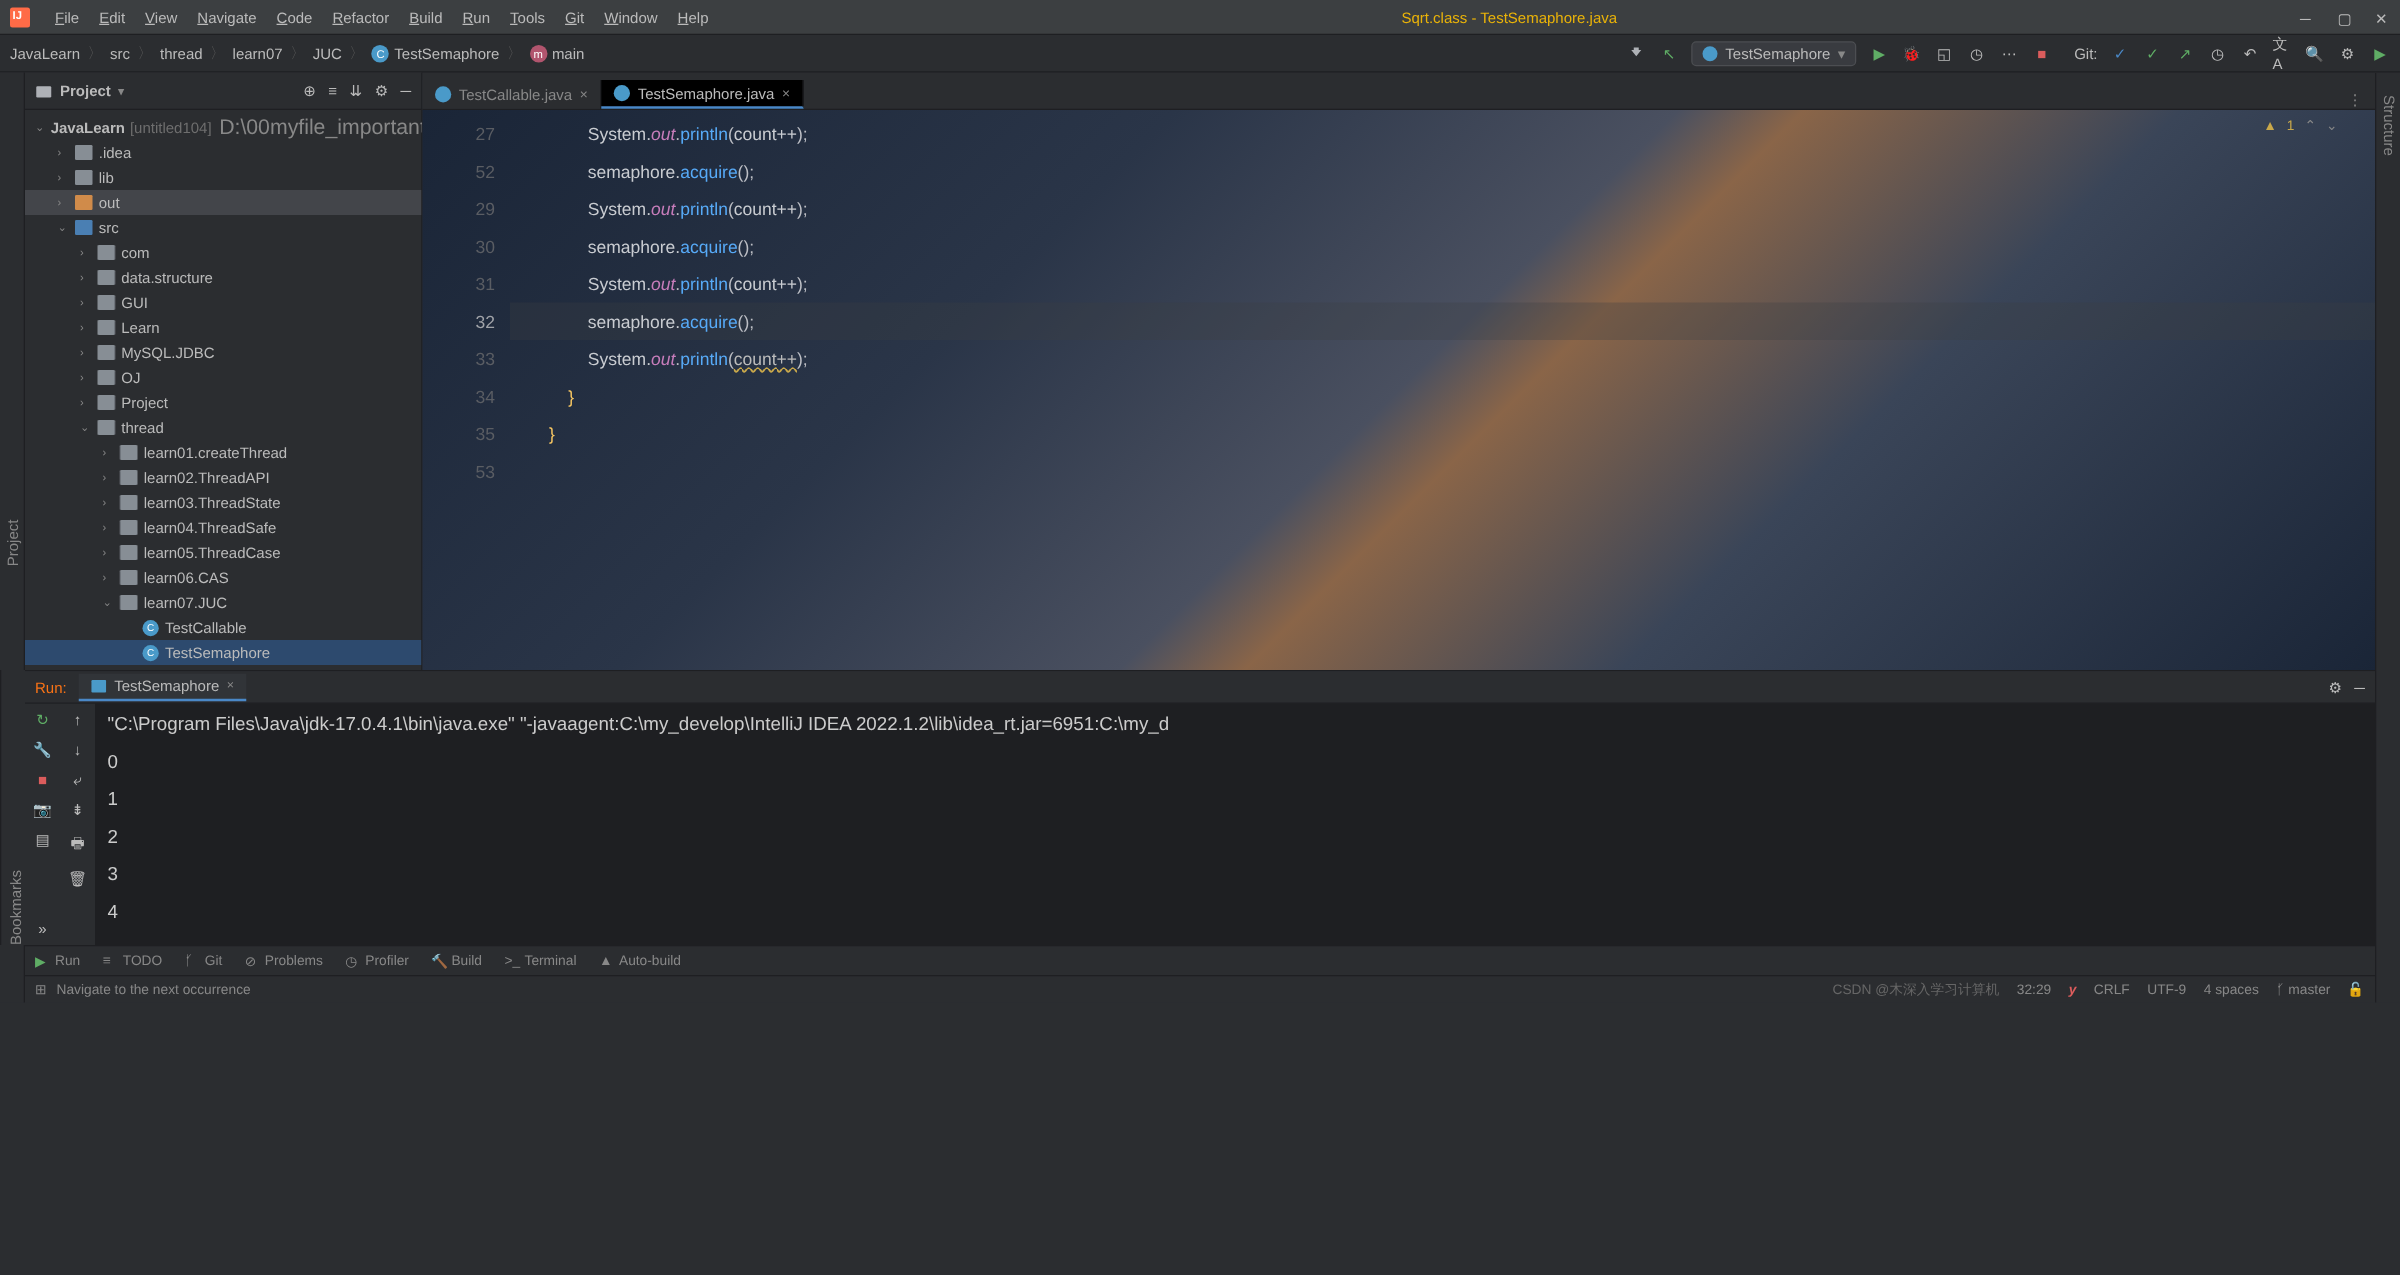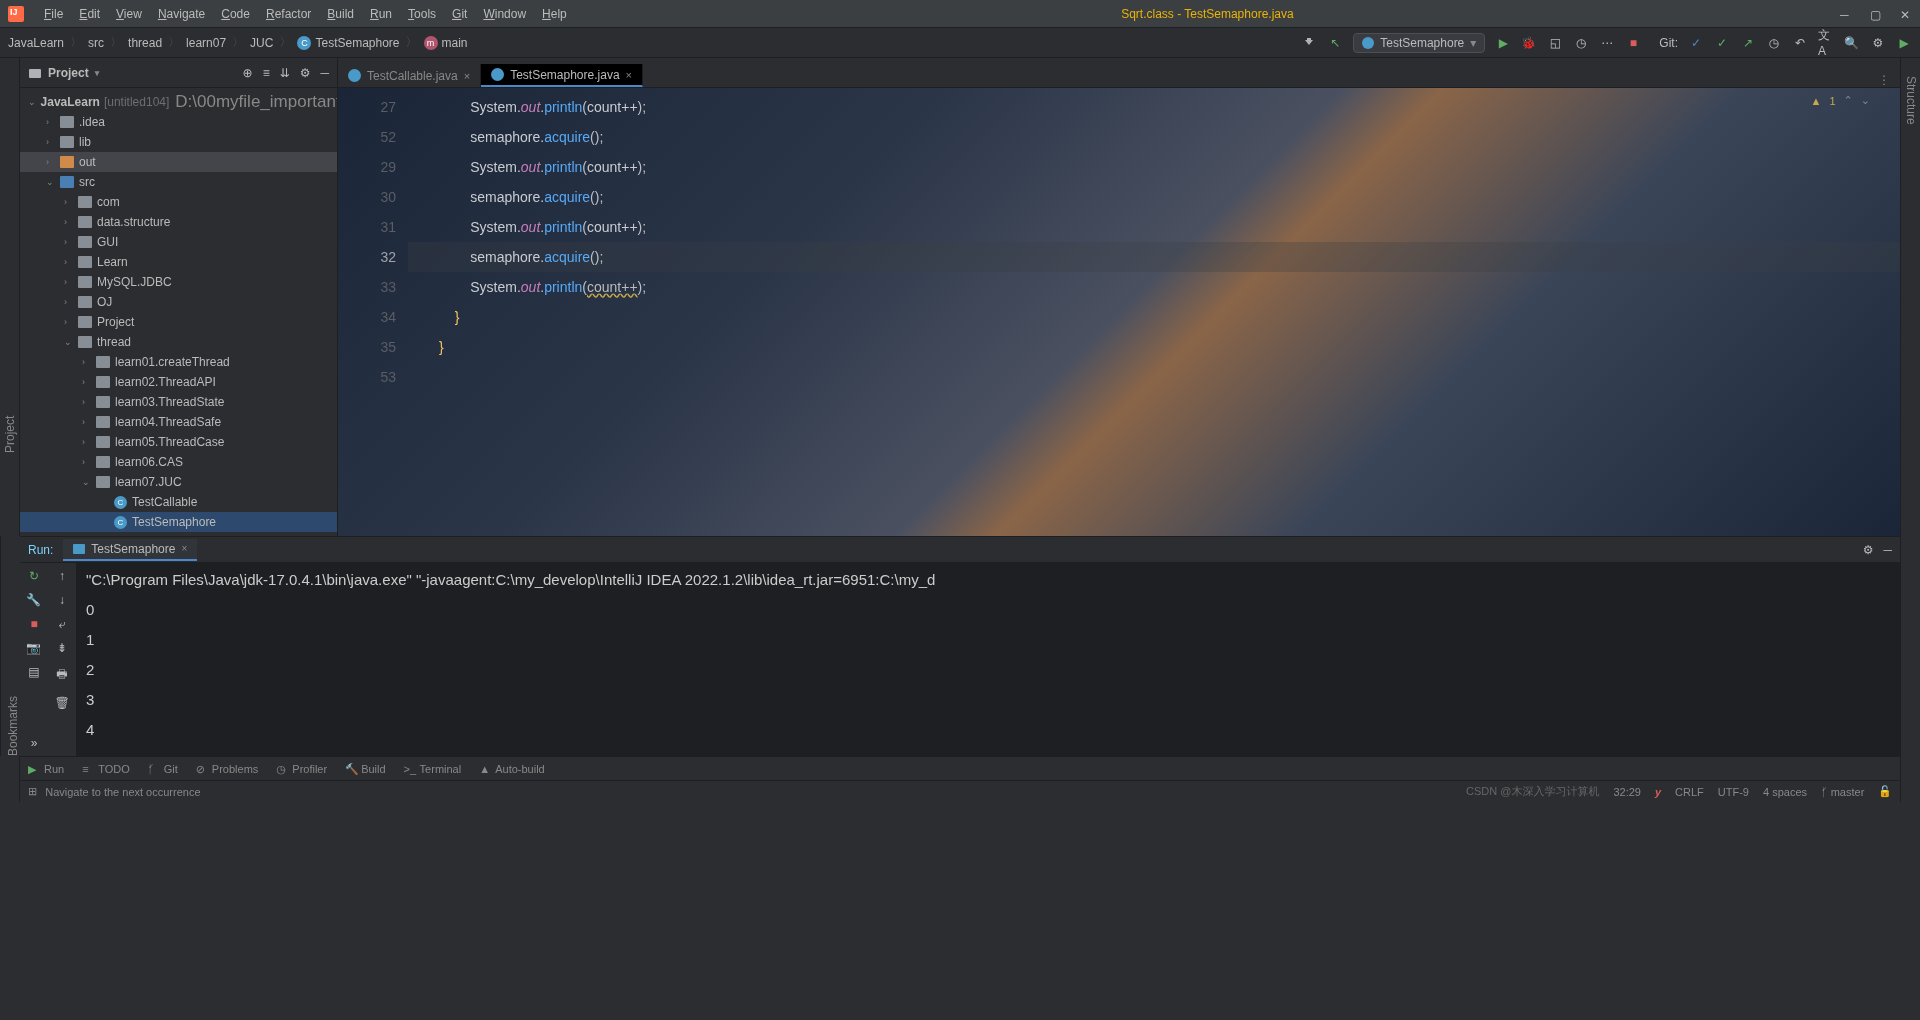--- a/index.html
+++ b/index.html
@@ -60,21 +60,21 @@
 .tok-field { color: #c77dbb; font-style: italic; }
 .tok-method { color: #57aaf7; }
 .tok-punc { color: #bcbec4; }
 .tok-brace { color: #f8c762; }
 .tok-warn { text-decoration: underline wavy #c9a84a; }
 .editor-status { position: absolute; top: 6px; right: 30px; display: flex; gap: 8px; align-items: center; color: #c9a84a; font-size: 11px; }
 .right-gutter { width: 20px; background: #2b2d30; border-left: 1px solid #1e1f22; writing-mode: vertical-rl; padding-top: 8px; color: #888; }
 .right-gutter .tab { padding: 10px 2px; cursor: pointer; }
 .run-panel { height: 220px; border-top: 1px solid #1e1f22; display: flex; flex-direction: column; }
 .run-header { height: 26px; background: #2b2d30; display: flex; align-items: center; padding: 0 8px; border-bottom: 1px solid #1e1f22; }
-.run-header .label { color: #7dd3fc; margin-right: 10px; }
+.run-header .label { color: #f97316; margin-right: 10px; }
 .run-header .run-tab { background: #313438; padding: 3px 10px; border-bottom: 2px solid #4a88c7; display: flex; gap: 6px; align-items: center;}
 .run-header .tools-r { margin-left: auto; display: flex; gap: 10px; }
 .run-body { flex: 1; display: flex; background: #1e1f22; }
 .run-tools-left { width: 28px; background: #2b2d30; display: flex; flex-direction: column; align-items: center; padding: 6px 0; gap: 10px; }
 .run-tools-left2 { width: 28px; background: #2b2d30; display: flex; flex-direction: column; align-items: center; padding: 6px 0; gap: 10px; }
 .run-output { flex: 1; font-family: Consolas, monospace; font-size: 15px; padding: 2px 10px; color: #ccc; overflow: auto; }
 .run-output .oline { height: 30px; line-height: 30px; white-space: pre; }
 .bottom-tabs { height: 24px; background: #2b2d30; display: flex; align-items: center; padding: 0 8px; border-top: 1px solid #1e1f22; gap: 18px; }
 .bottom-tabs .btab { display: flex; align-items: center; gap: 4px; cursor: pointer; color: #888; font-size: 11px;}
 .bottom-tabs .btab .bico { width: 12px; height: 12px; }

